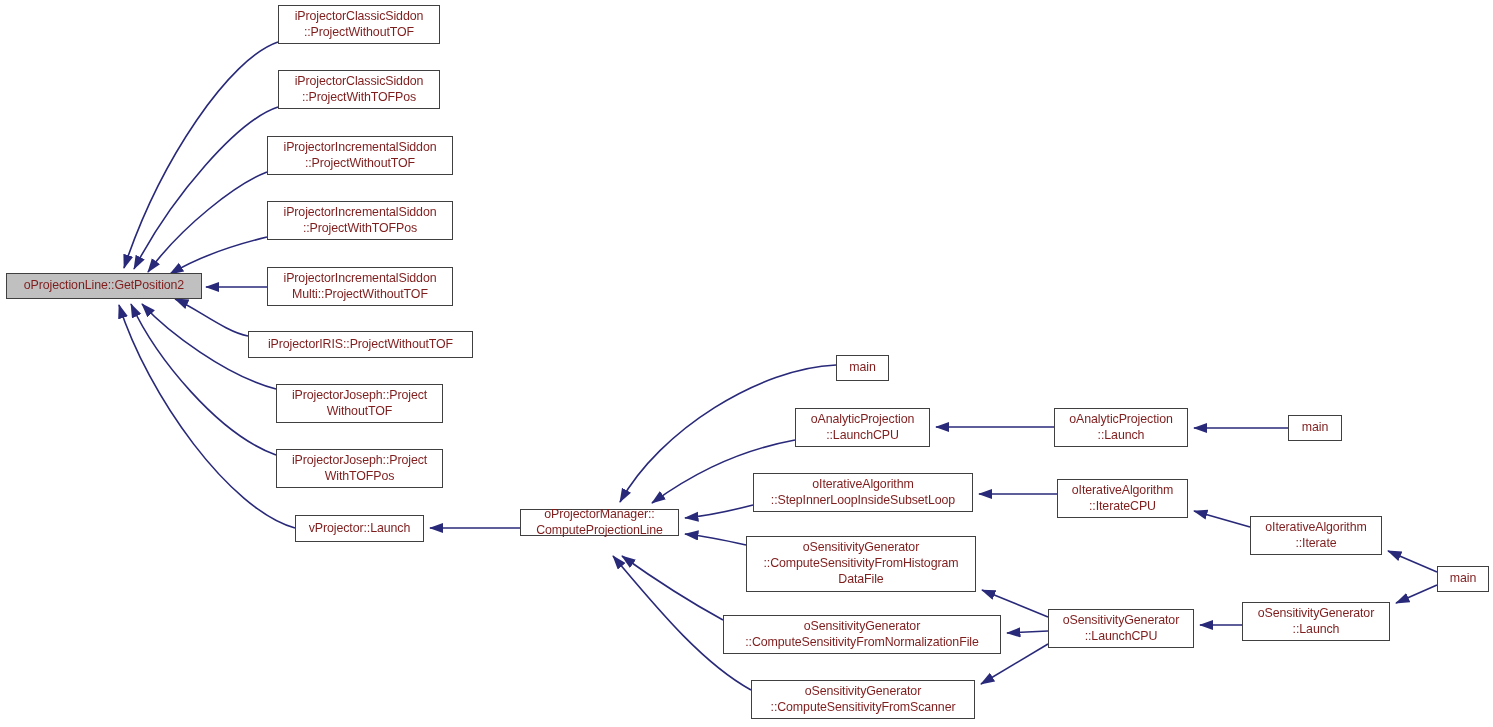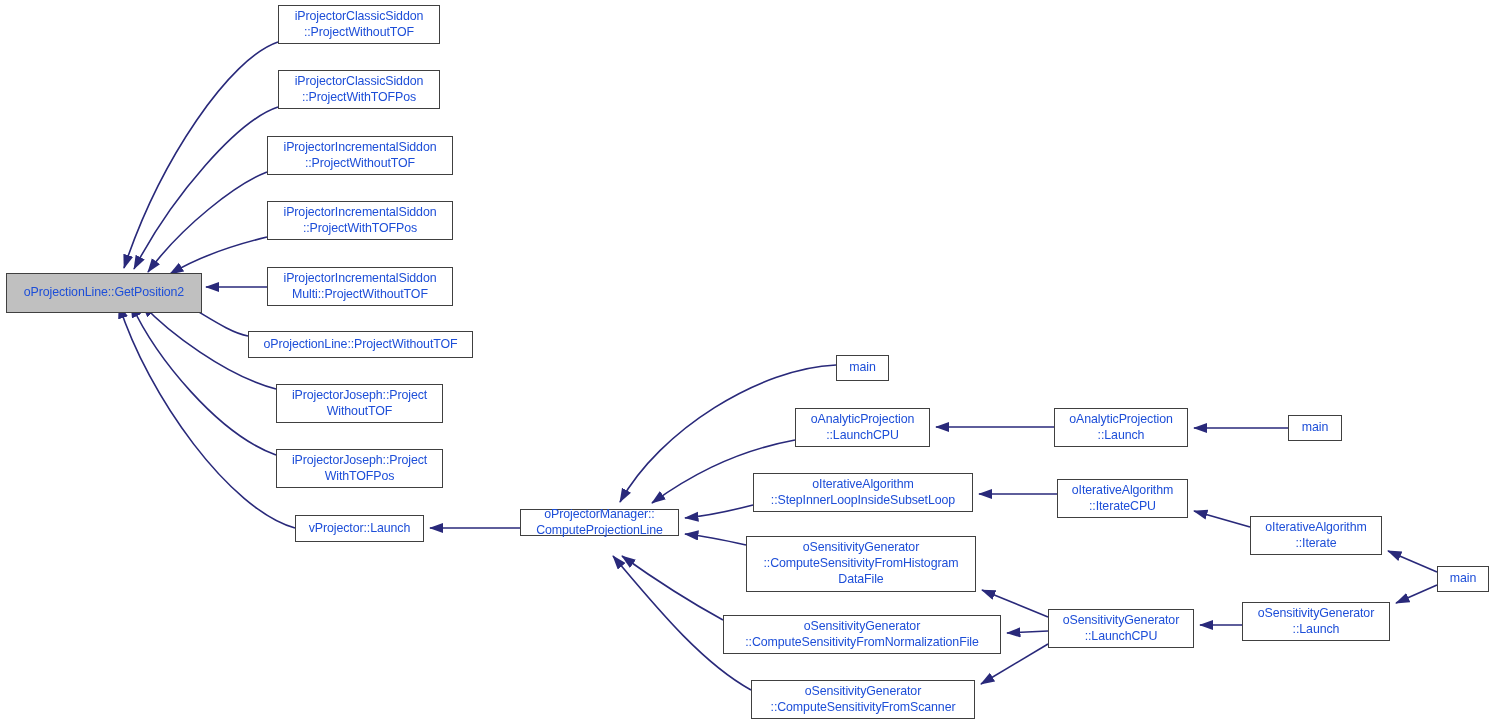--- a/index.html
+++ b/index.html
@@ -1,21 +1,21 @@
 <!DOCTYPE html>
 <html><head>
 <meta charset="utf-8">
 <style>
   html,body{margin:0;padding:0;background:#ffffff;}
   body{font-family:"Liberation Sans","DejaVu Sans",sans-serif;}
   #graph{position:relative;width:1493px;height:727px;background:#ffffff;overflow:hidden;}
   svg#edges{position:absolute;left:0;top:0;width:1493px;height:727px;}
   .node{position:absolute;box-sizing:border-box;border:1px solid #404040;background:#ffffff;
         display:flex;align-items:center;justify-content:center;text-align:center;
-        font-size:12.4px;line-height:1.28;color:#1d4ed8;letter-spacing:-0.1px;}
+        font-size:12.4px;line-height:1.28;color:#7f1d1d;letter-spacing:-0.1px;}
   .node.root{background:#c0c0c0;border:1px solid #404040;}
   .node .lbl{display:block;padding:0 4px;white-space:pre-line;}
 </style>
 </head>
 <body>
 
 <div id="graph">
   <svg id="edges" viewBox="0 0 1493 727" xmlns="http://www.w3.org/2000/svg">
     <defs>
       <marker id="arrow" markerWidth="9" markerHeight="9" refX="8.4" refY="3.2" orient="auto" markerUnits="strokeWidth">
@@ -45,21 +45,21 @@
         <path d="M1250,527 L1194,511" fill="none" stroke="#29297a" stroke-width="1.6" marker-end="url(#arrow)"></path>
         <path d="M1437,572 L1388,551" fill="none" stroke="#29297a" stroke-width="1.6" marker-end="url(#arrow)"></path>
         <path d="M1437,585 L1396,603" fill="none" stroke="#29297a" stroke-width="1.6" marker-end="url(#arrow)"></path>
         <path d="M1242,625 L1200,625" fill="none" stroke="#29297a" stroke-width="1.6" marker-end="url(#arrow)"></path>
         <path d="M1048,617 L982,590" fill="none" stroke="#29297a" stroke-width="1.6" marker-end="url(#arrow)"></path>
         <path d="M1048,631 L1007,633" fill="none" stroke="#29297a" stroke-width="1.6" marker-end="url(#arrow)"></path>
         <path d="M1048,644 L981,684" fill="none" stroke="#29297a" stroke-width="1.6" marker-end="url(#arrow)"></path>
       </g>
   </svg>
   <div id="node-layer">
-      <div class="node root" style="left: 6px; top: 273px; width: 196px; height: 40px;">
+      <div class="node root" style="left: 6px; top: 273px; width: 196px; height: 26px;">
         <span class="lbl">oProjectionLine::GetPosition2</span>
       </div>
       <div class="node" style="left: 278px; top: 5px; width: 162px; height: 39px;">
         <span class="lbl">iProjectorClassicSiddon
 ::ProjectWithoutTOF</span>
       </div>
       <div class="node" style="left: 278px; top: 70px; width: 162px; height: 39px;">
         <span class="lbl">iProjectorClassicSiddon
 ::ProjectWithTOFPos</span>
       </div>
@@ -69,21 +69,21 @@
       </div>
       <div class="node" style="left: 267px; top: 201px; width: 186px; height: 39px;">
         <span class="lbl">iProjectorIncrementalSiddon
 ::ProjectWithTOFPos</span>
       </div>
       <div class="node" style="left: 267px; top: 267px; width: 186px; height: 39px;">
         <span class="lbl">iProjectorIncrementalSiddon
 Multi::ProjectWithoutTOF</span>
       </div>
       <div class="node" style="left: 248px; top: 331px; width: 225px; height: 27px;">
-        <span class="lbl">oProjectionLine::ProjectWithoutTOF</span>
+        <span class="lbl">iProjectorIRIS::ProjectWithoutTOF</span>
       </div>
       <div class="node" style="left: 276px; top: 384px; width: 167px; height: 39px;">
         <span class="lbl">iProjectorJoseph::Project
 WithoutTOF</span>
       </div>
       <div class="node" style="left: 276px; top: 449px; width: 167px; height: 39px;">
         <span class="lbl">iProjectorJoseph::Project
 WithTOFPos</span>
       </div>
       <div class="node" style="left: 295px; top: 515px; width: 129px; height: 27px;">

